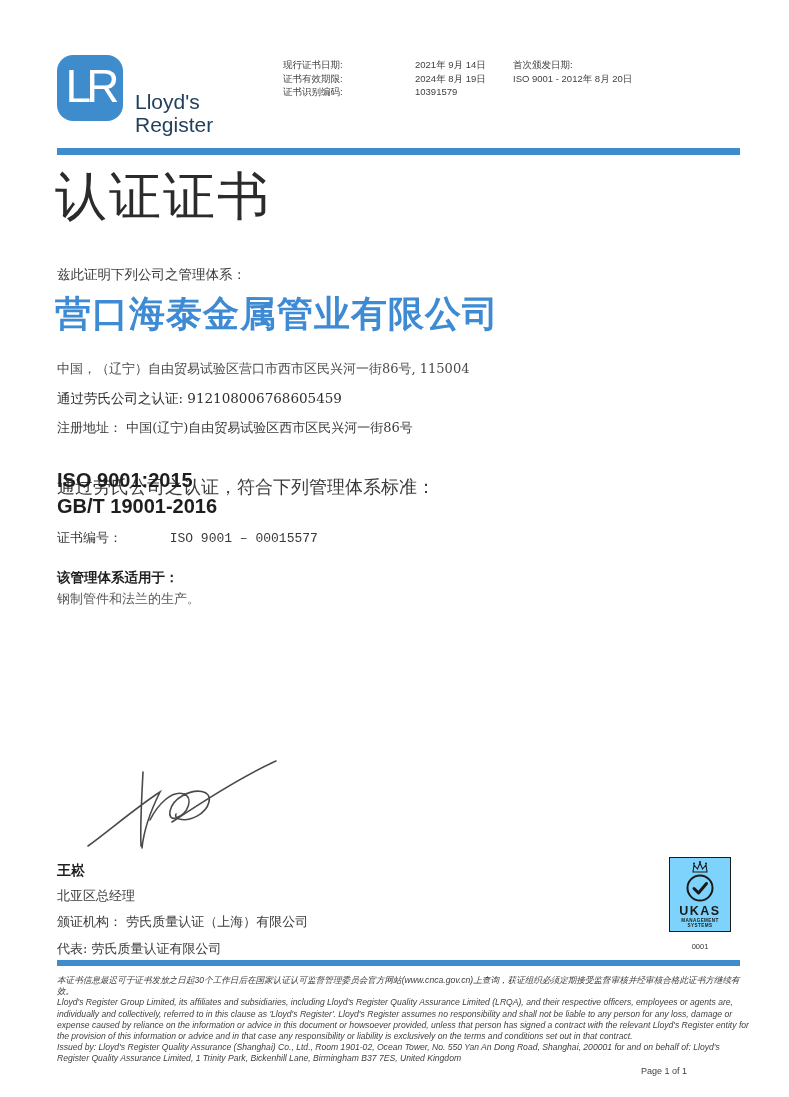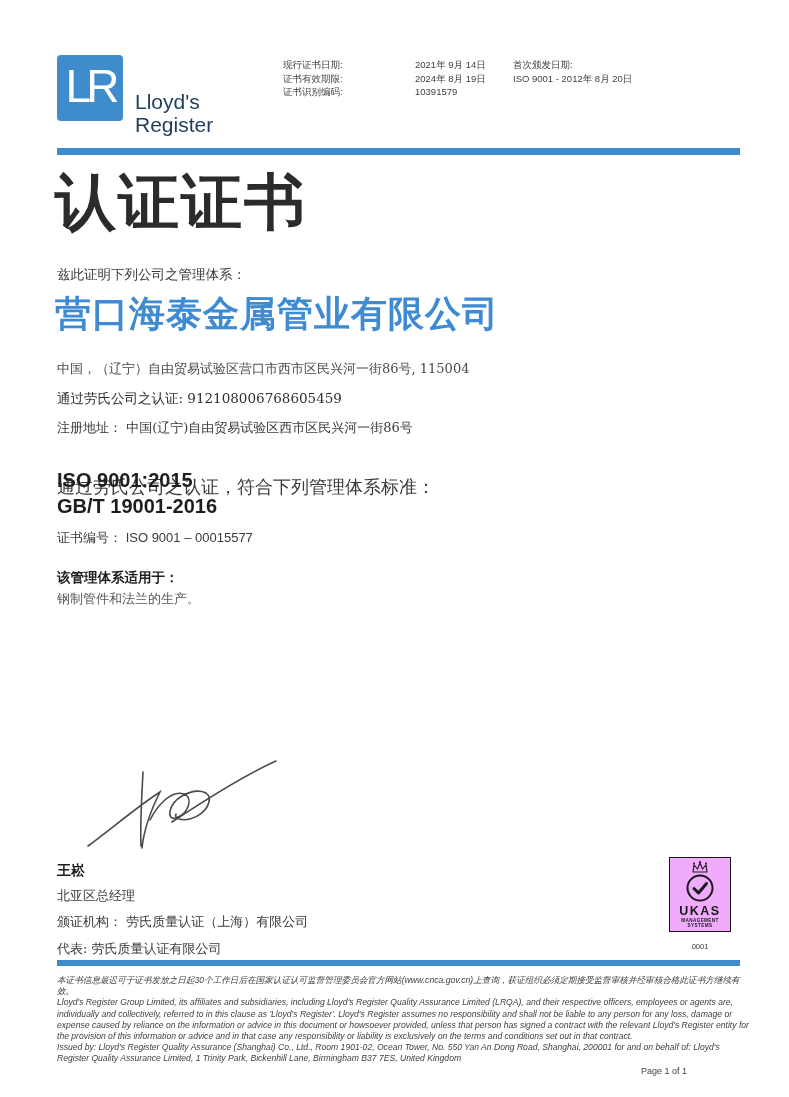--- a/index.html
+++ b/index.html
@@ -4,21 +4,21 @@
 <style>
   html,body{margin:0;padding:0;background:#e9e9e9;}
   .page{
     position:relative;width:789px;height:1097px;background:#ffffff;margin:0 auto;
     font-family:"Liberation Sans",sans-serif;color:#3a3a3a;overflow:hidden;
     box-shadow:0 0 6px rgba(0,0,0,.2);
   }
   
   .lr-logo{
     position:absolute;left:57px;top:55px;width:66px;height:66px;
-    background:var(--accent-blue,#3f8ccd);border-radius:4px;
+    background:var(--accent-blue,#3f8ccd);border-radius:16px;
     display:flex;align-items:center;justify-content:center;
   }
   .lr-logo .lr-letters{
     color:#fff;font-size:46px;font-weight:400;letter-spacing:-5px;
     font-family:"Liberation Sans",sans-serif;transform:translateY(-2px);
   }
   .brand{
     position:absolute;left:135px;top:90px;color:var(--brand-navy,#22405e);
     font-size:21px;line-height:23px;font-weight:400;
   }
@@ -30,51 +30,51 @@
   .hdr-right{
     position:absolute;left:513px;top:58px;font-size:9.5px;line-height:13.5px;color:#3f3f3f;
   }
   .rule{position:absolute;left:57px;width:683px;background:var(--accent-blue,#3f8ccd);}
   .rule-top{top:148px;height:7px;}
   .rule-bottom{top:960px;height:6px;}
   
   .doc-title{
     position:absolute;left:55px;top:162px;
     font-family:"DejaVu Serif","Liberation Serif",serif;
-    font-size:61px;color:#2b2b2b;letter-spacing:2px;font-weight:bold;
+    font-size:52px;color:#2b2b2b;letter-spacing:2px;
   }
   .cn{font-family:"DejaVu Serif","Liberation Serif",serif;}
   .intro{position:absolute;left:57px;top:266px;font-size:13.5px;}
   .company-name{
     position:absolute;left:55px;top:290px;font-size:36px;font-weight:bold;
     color:var(--company-blue,#3e8bd4);letter-spacing:1px;
   }
   .addr{position:absolute;left:57px;top:360px;font-size:13px;color:#4a4a4a;}
   .credit{position:absolute;left:57px;top:390px;font-size:13.5px;color:#2f2f2f;}
   .regaddr{position:absolute;left:57px;top:419px;font-size:13px;color:#3a3a3a;}
   .statement{position:absolute;left:57px;top:475px;font-size:18px;}
   .standards{
     position:absolute;left:57px;top:467px;font-size:20px;font-weight:bold;color:#1e1e1e;
     line-height:26px;font-family:"Liberation Sans",sans-serif;
   }
   .certno{position:absolute;left:57px;top:529px;font-size:13px;}
-  .certno .num{font-family:Liberation Sans, sans-serif;}
+  .certno .num{font-family:Liberation Mono, monospace;margin-left:44px;}
   .scope-h{position:absolute;left:57px;top:569px;font-size:13.5px;font-weight:bold;color:#1e1e1e;}
   .scope-t{position:absolute;left:57px;top:590px;font-size:13px;color:#5a5a5a;}
   
   .signature{position:absolute;left:80px;top:748px;}
   .sig-name{position:absolute;left:57px;top:862px;font-size:14px;font-weight:bold;color:#1e1e1e;}
   .sig-title{position:absolute;left:57px;top:887px;font-size:13px;}
   .issuer{position:absolute;left:57px;top:913px;font-size:13px;}
   .behalf{position:absolute;left:57px;top:940px;font-size:13px;}
   
   .ukas{position:absolute;left:669px;top:857px;width:62px;text-align:center;color:#1a1a1a;}
   .ukas-box{
     border:1.5px solid #1a1a1a;padding:3px 2px 2px;display:flex;flex-direction:column;
-    align-items:center;background:#f0abfc;
+    align-items:center;background:#7dd3fc;
   }
   .ukas-word{font-size:12.5px;font-weight:bold;letter-spacing:1.5px;margin-top:1px;}
   .ukas-sub{font-size:4.6px;letter-spacing:.4px;line-height:5.4px;font-weight:bold;}
   .ukas-num{font-size:7.5px;margin-top:10px;color:#333;}
   
   .footer{
     position:absolute;left:57px;top:975px;width:692px;font-size:8.6px;line-height:1.3;
     color:#3f3f3f;
   }
   .footer p{margin:0;font-style:italic;}

